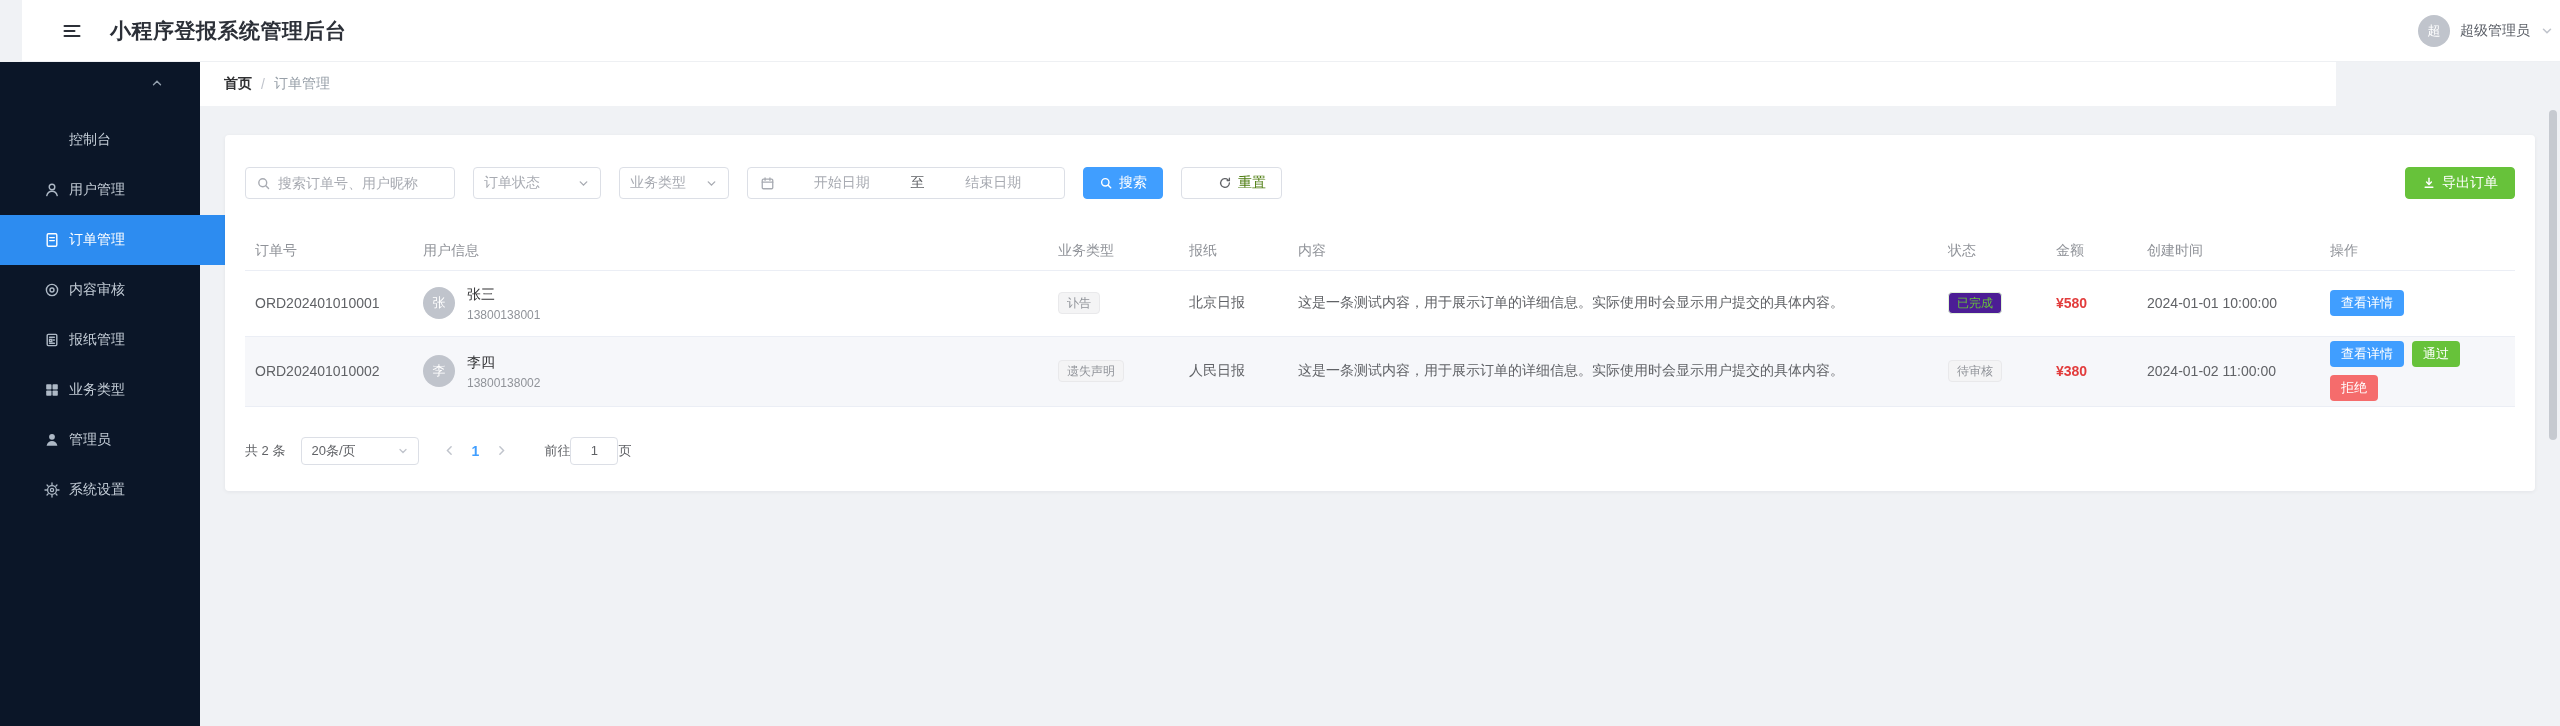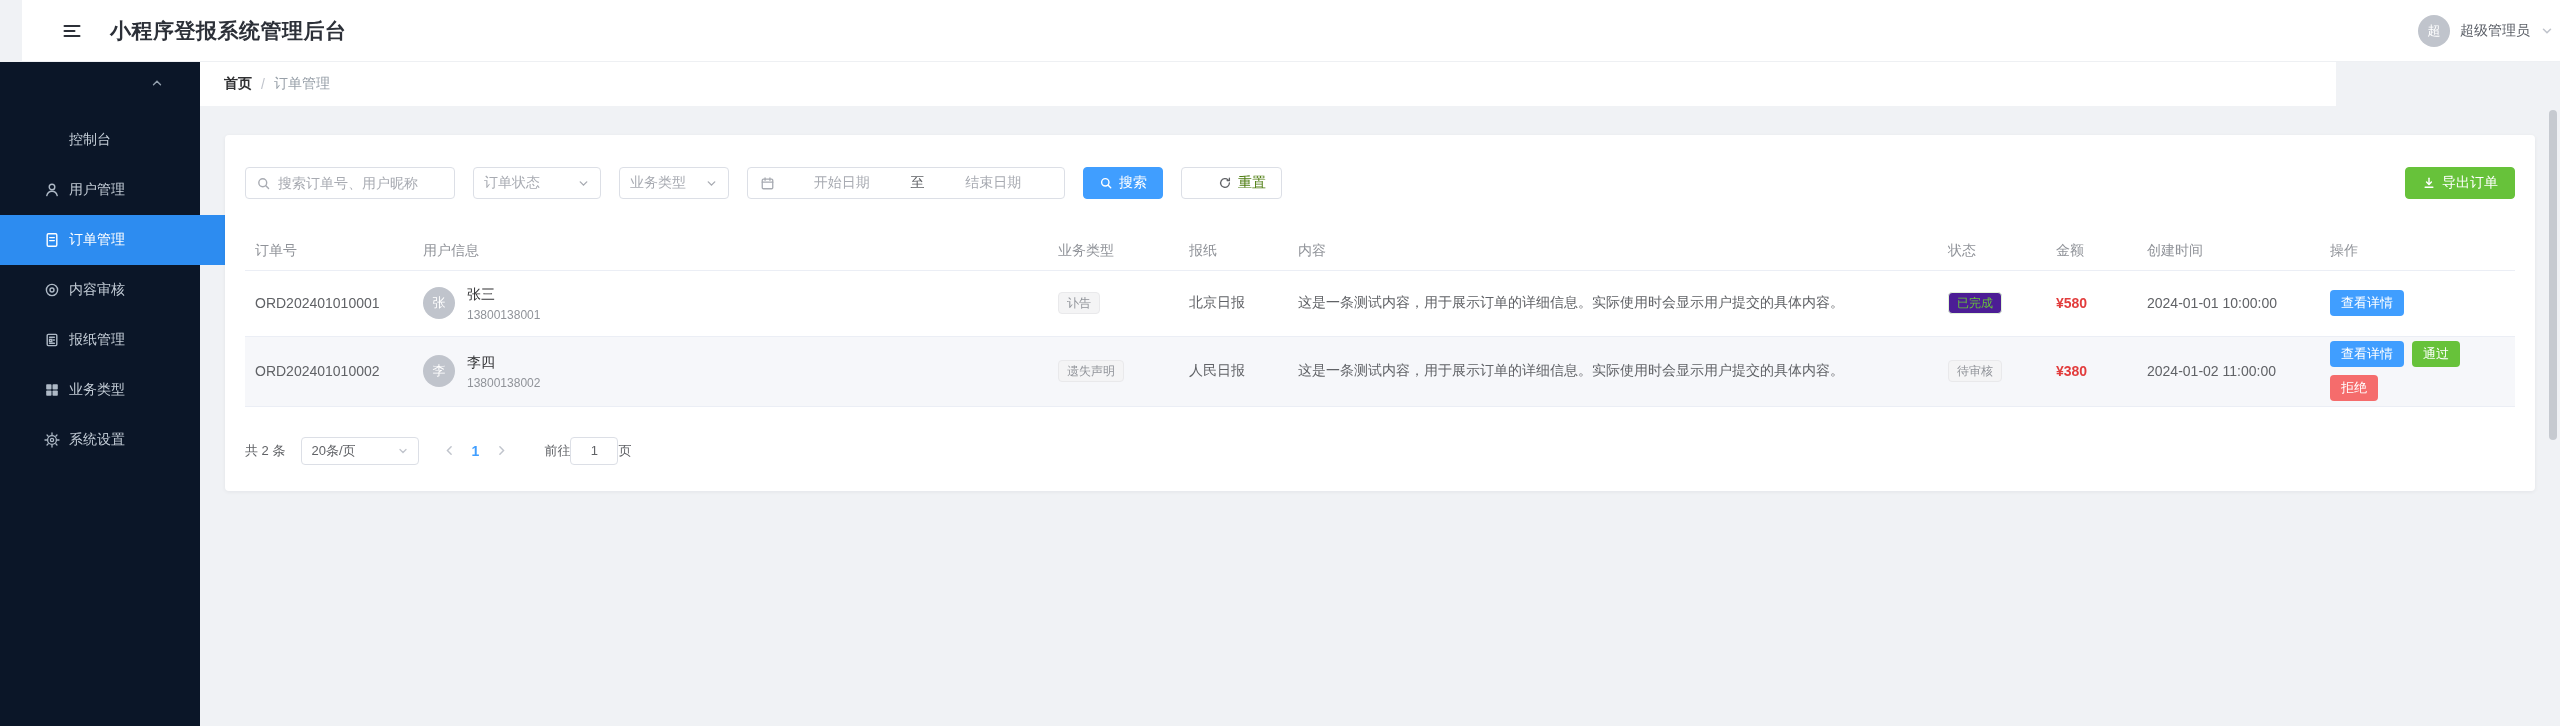--- a/index.html
+++ b/index.html
@@ -199,20 +199,29 @@
         <svg width="16" height="16" viewBox="0 0 16 16" fill="currentColor">
           <rect x="2.2" y="2.2" width="5.3" height="5.3" rx="0.8"></rect>
             <rect x="8.5" y="2.2" width="5.3" height="5.3" rx="0.8"></rect>
             <rect x="2.2" y="8.5" width="5.3" height="5.3" rx="0.8"></rect>
             <rect x="8.5" y="8.5" width="5.3" height="5.3" rx="0.8"></rect>
         </svg>
       </span>
       <span>业务类型</span>
     </div>
 
+    <div class="menu-item">
+      <span class="mi-icon">
+        <svg width="16" height="16" viewBox="0 0 16 16" fill="currentColor">
+          <circle cx="8" cy="4.8" r="2.9"></circle>
+            <path d="M2.6 13.8c.5-3.2 2.8-4.8 5.4-4.8s4.9 1.6 5.4 4.8z"></path>
+        </svg>
+      </span>
+      <span>管理员</span>
+    </div>
 
     <div class="menu-item">
       <span class="mi-icon">
         <svg width="16" height="16" viewBox="0 0 16 16" fill="none" stroke="currentColor" stroke-width="1.3" stroke-linecap="round">
           <circle cx="8" cy="8" r="4.4"></circle>
             <circle cx="8" cy="8" r="1.6"></circle>
           <g>
             <line x1="8" y1="1" x2="8" y2="2.6"></line>
             <line x1="8" y1="1" x2="8" y2="2.6" transform="rotate(45 8 8)"></line>
             <line x1="8" y1="1" x2="8" y2="2.6" transform="rotate(90 8 8)"></line>

